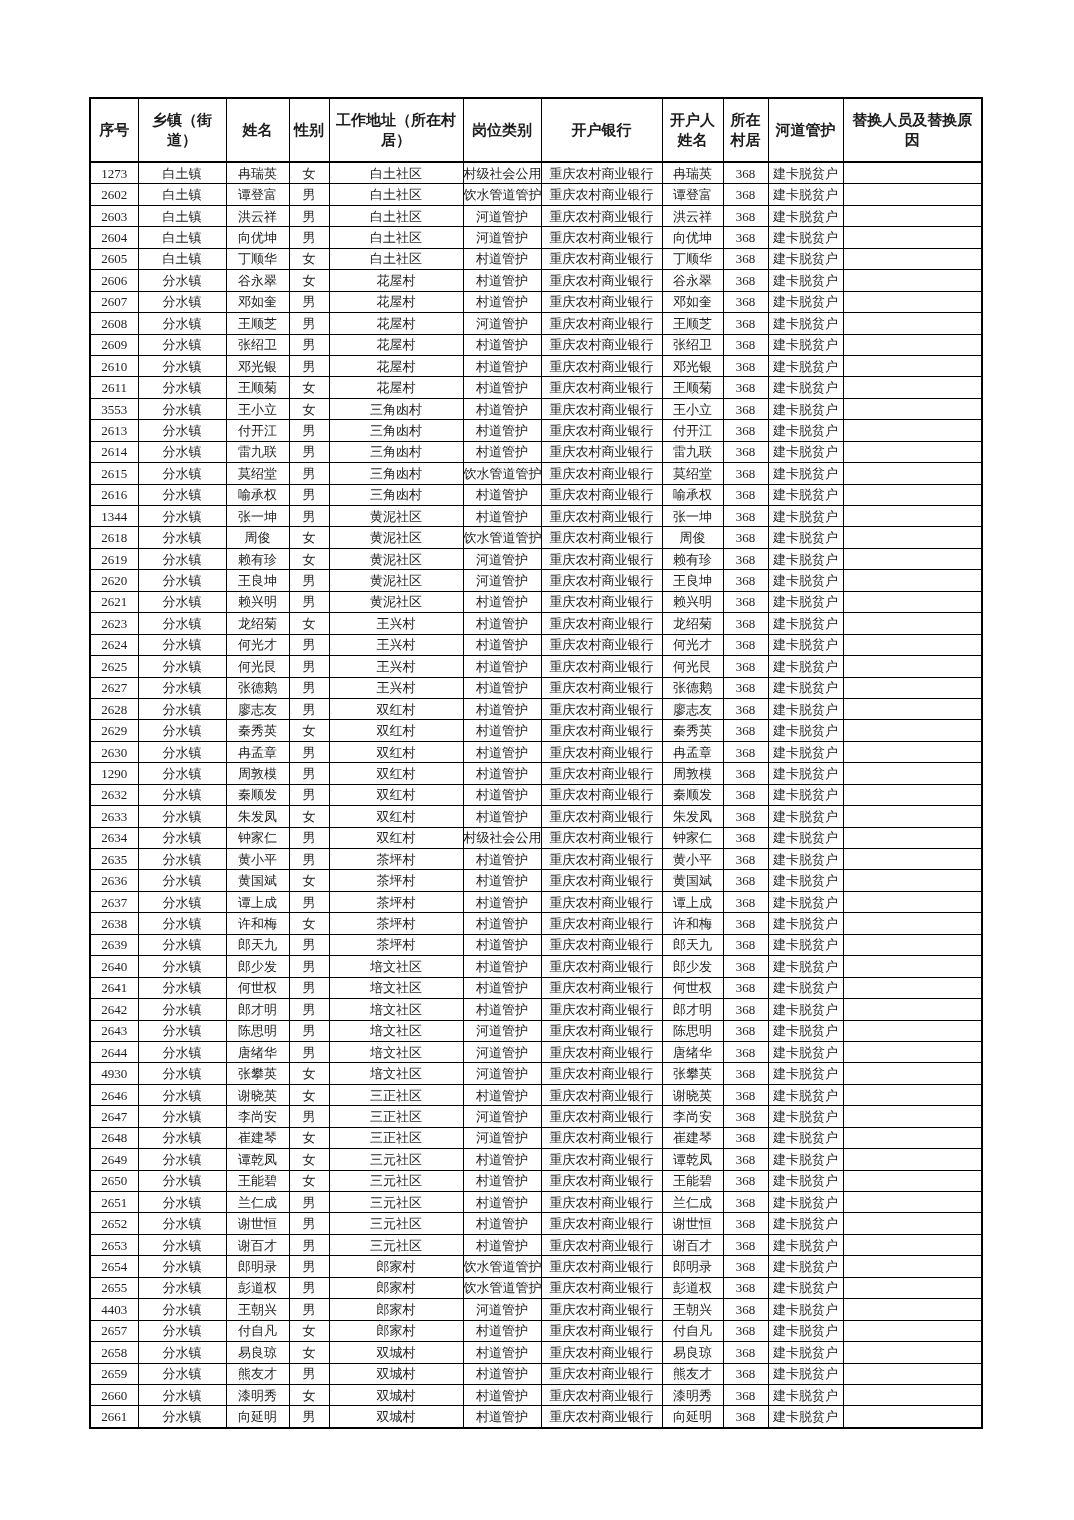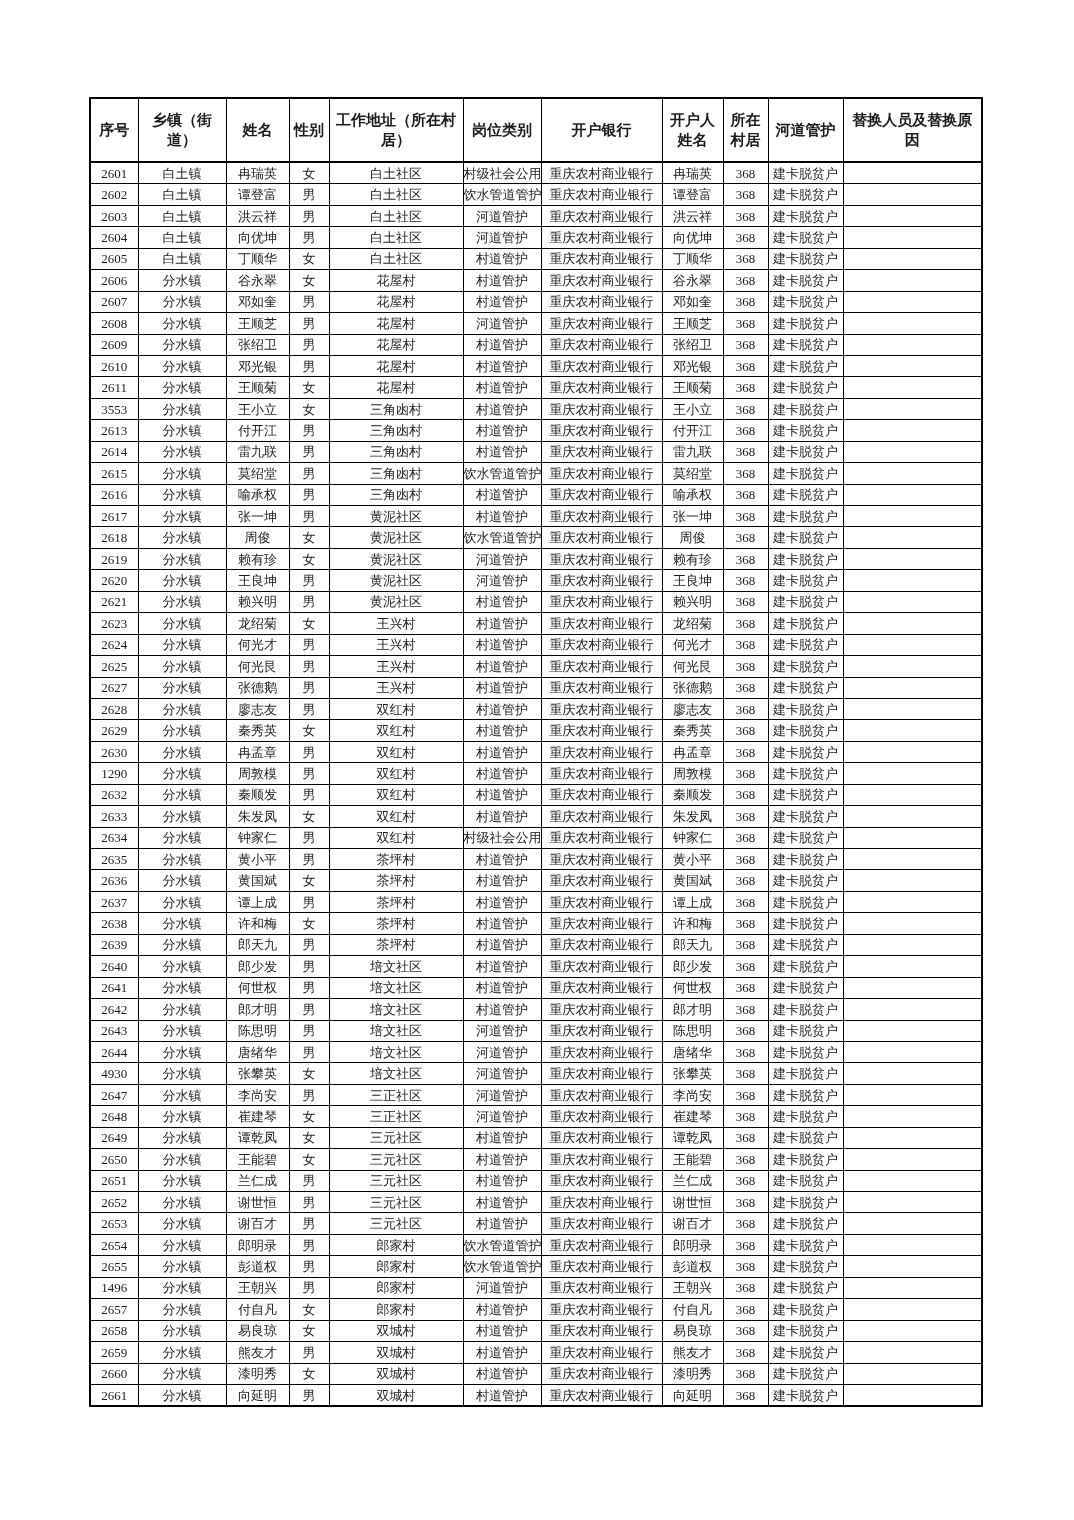--- a/index.html
+++ b/index.html
@@ -81,21 +81,21 @@
           <th>岗位类别</th>
           <th>开户银行</th>
           <th>开户人姓名</th>
           <th>所在村居</th>
           <th>河道管护</th>
           <th>替换人员及替换原因</th>
         </tr>
     </thead>
     <tbody>
         <tr>
-          <td>2601</td>
+          <td>1273</td>
           <td>白土镇</td>
           <td>冉瑞英</td>
           <td>女</td>
           <td>白土社区</td>
           <td>村级社会公用事业</td>
           <td>重庆农村商业银行</td>
           <td>冉瑞英</td>
           <td>368</td>
           <td>建卡脱贫户</td>
           <td></td>
@@ -289,21 +289,21 @@
           <td>男</td>
           <td>三角凼村</td>
           <td>村道管护</td>
           <td>重庆农村商业银行</td>
           <td>喻承权</td>
           <td>368</td>
           <td>建卡脱贫户</td>
           <td></td>
         </tr>
         <tr>
-          <td>2617</td>
+          <td>1344</td>
           <td>分水镇</td>
           <td>张一坤</td>
           <td>男</td>
           <td>黄泥社区</td>
           <td>村道管护</td>
           <td>重庆农村商业银行</td>
           <td>张一坤</td>
           <td>368</td>
           <td>建卡脱贫户</td>
           <td></td>
@@ -640,20 +640,33 @@
           <td>女</td>
           <td>培文社区</td>
           <td>河道管护</td>
           <td>重庆农村商业银行</td>
           <td>张攀英</td>
           <td>368</td>
           <td>建卡脱贫户</td>
           <td></td>
         </tr>
         <tr>
+          <td>2646</td>
+          <td>分水镇</td>
+          <td>谢晓英</td>
+          <td>女</td>
+          <td>三正社区</td>
+          <td>村道管护</td>
+          <td>重庆农村商业银行</td>
+          <td>谢晓英</td>
+          <td>368</td>
+          <td>建卡脱贫户</td>
+          <td></td>
+        </tr>
+        <tr>
           <td>2647</td>
           <td>分水镇</td>
           <td>李尚安</td>
           <td>男</td>
           <td>三正社区</td>
           <td>河道管护</td>
           <td>重庆农村商业银行</td>
           <td>李尚安</td>
           <td>368</td>
           <td>建卡脱贫户</td>
@@ -757,21 +770,21 @@
           <td>男</td>
           <td>郎家村</td>
           <td>饮水管道管护</td>
           <td>重庆农村商业银行</td>
           <td>彭道权</td>
           <td>368</td>
           <td>建卡脱贫户</td>
           <td></td>
         </tr>
         <tr>
-          <td>1496</td>
+          <td>4403</td>
           <td>分水镇</td>
           <td>王朝兴</td>
           <td>男</td>
           <td>郎家村</td>
           <td>河道管护</td>
           <td>重庆农村商业银行</td>
           <td>王朝兴</td>
           <td>368</td>
           <td>建卡脱贫户</td>
           <td></td>

